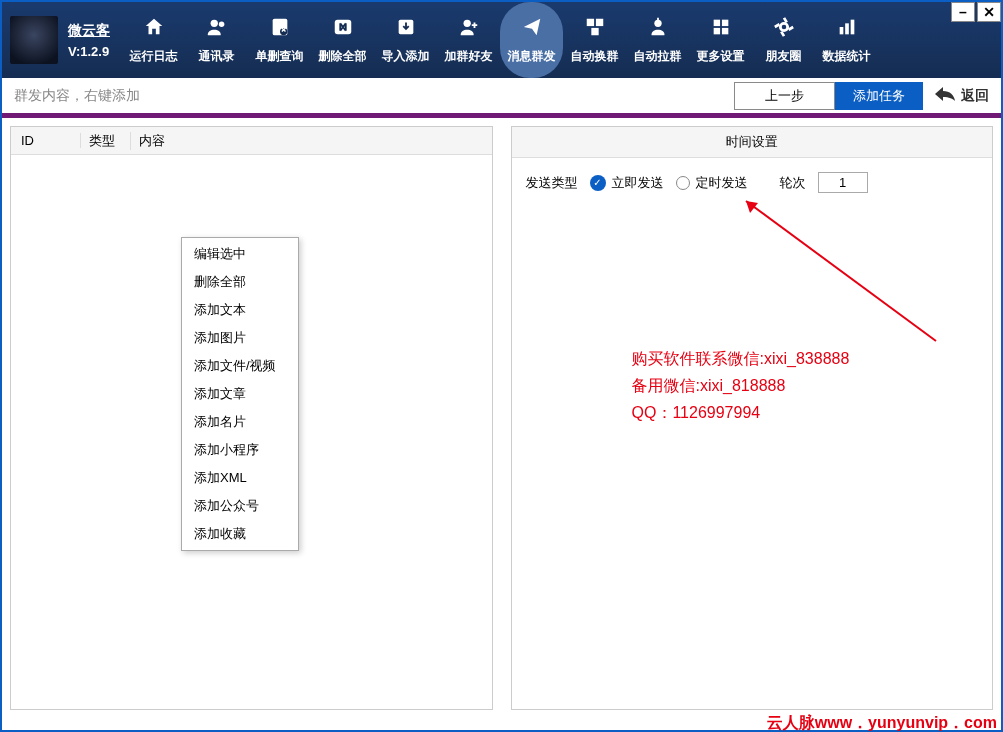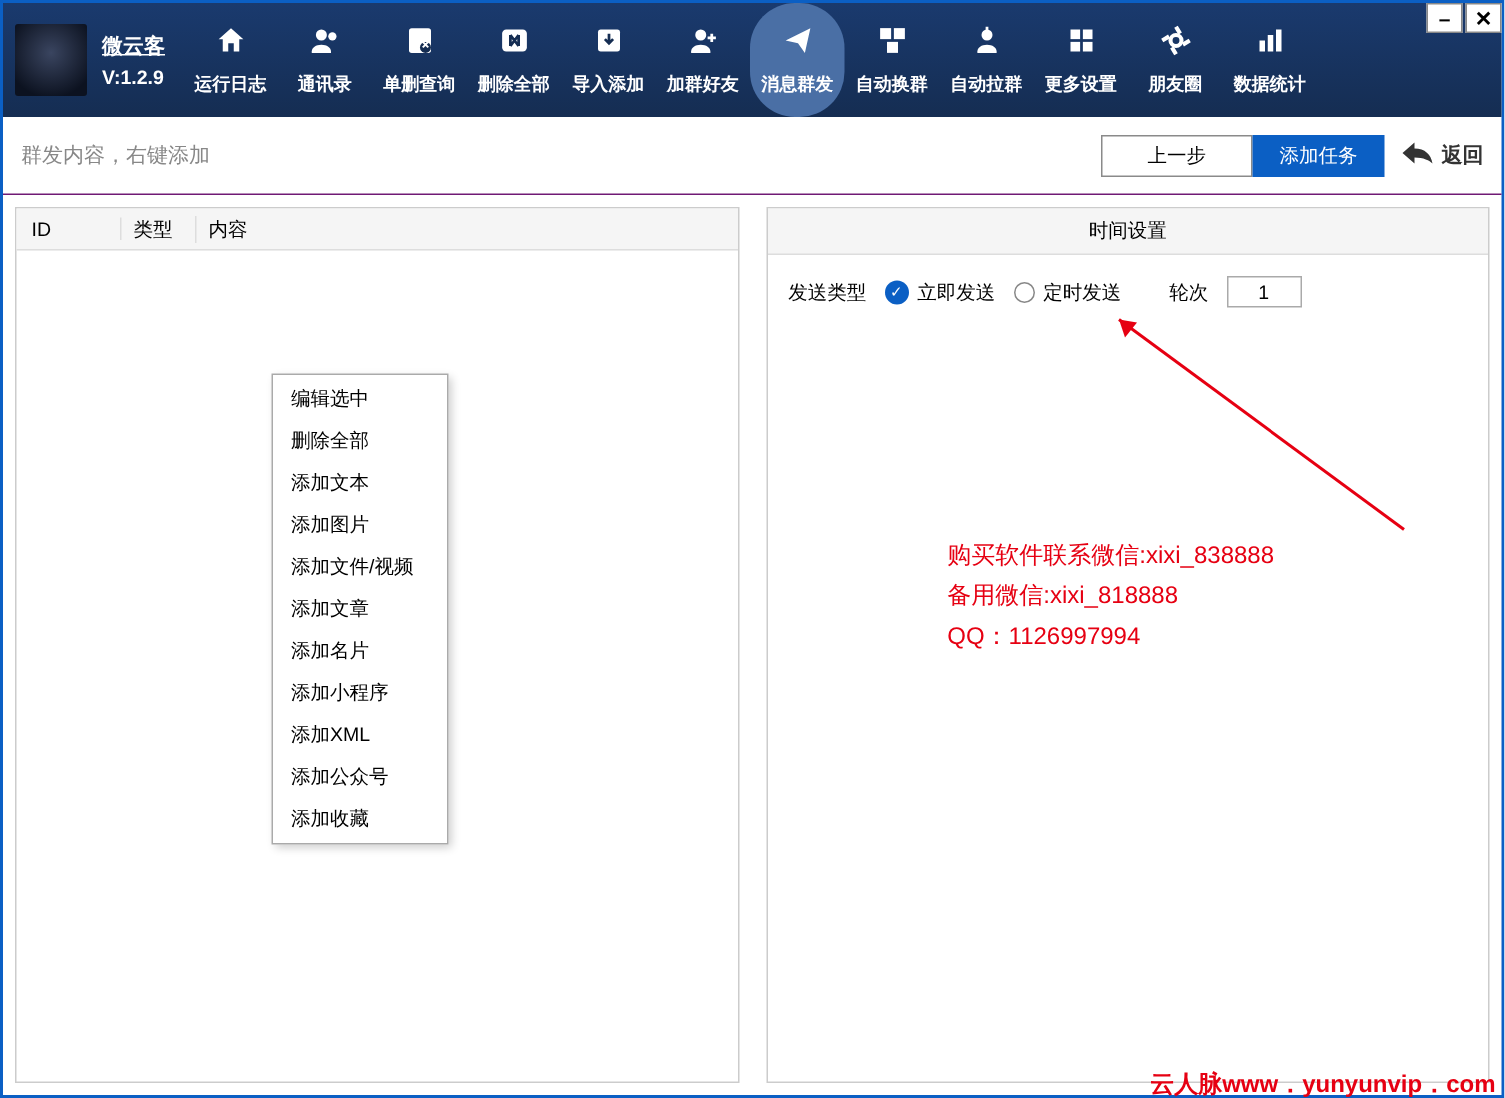--- a/index.html
+++ b/index.html
@@ -15,21 +15,21 @@
     
     .toolbar { display: flex; height: 100%; }
     .toolbar-item { display: flex; flex-direction: column; align-items: center; justify-content: center; width: 63px; height: 100%; color: #fff; cursor: pointer; }
     .toolbar-item.active { background: #4a6fa5; border-radius: 30px; }
     .toolbar-item .icon { font-size: 22px; margin-bottom: 4px; }
     .toolbar-item .label { font-size: 12px; font-weight: bold; }
     
     .window-controls { position: absolute; top: 0; right: 0; display: flex; }
     .win-ctrl { width: 24px; height: 20px; background: #fff; border: 1px solid #888; margin-left: 2px; display: flex; align-items: center; justify-content: center; font-weight: bold; cursor: pointer; font-size: 14px; }
     
-    .action-bar { height: 52px; display: flex; align-items: center; padding: 0 12px; border-bottom: 1px solid #701a75; }
+    .action-bar { height: 40px; display: flex; align-items: center; padding: 0 12px; border-bottom: 5px solid #701a75; }
     .hint-text { color: #888; font-size: 14px; }
     .spacer { flex: 1; }
     .btn-outline { border: 1px solid #8a8a8a; background: #fff; padding: 4px 30px; font-size: 13px; cursor: pointer; margin-right: 0; }
     .btn-primary { background: #0b5fc4; color: #fff; border: none; padding: 5px 18px; font-size: 13px; cursor: pointer; margin-right: 10px; }
     .back-link { display: flex; align-items: center; color: #333; font-size: 14px; cursor: pointer; font-weight: bold; }
     .back-arrow { margin-right: 4px; }
     
     .content { display: flex; padding: 8px; gap: 18px; height: 600px; }
     .panel { flex: 1; border: 1px solid #ccc; background: #fff; position: relative; }
     

